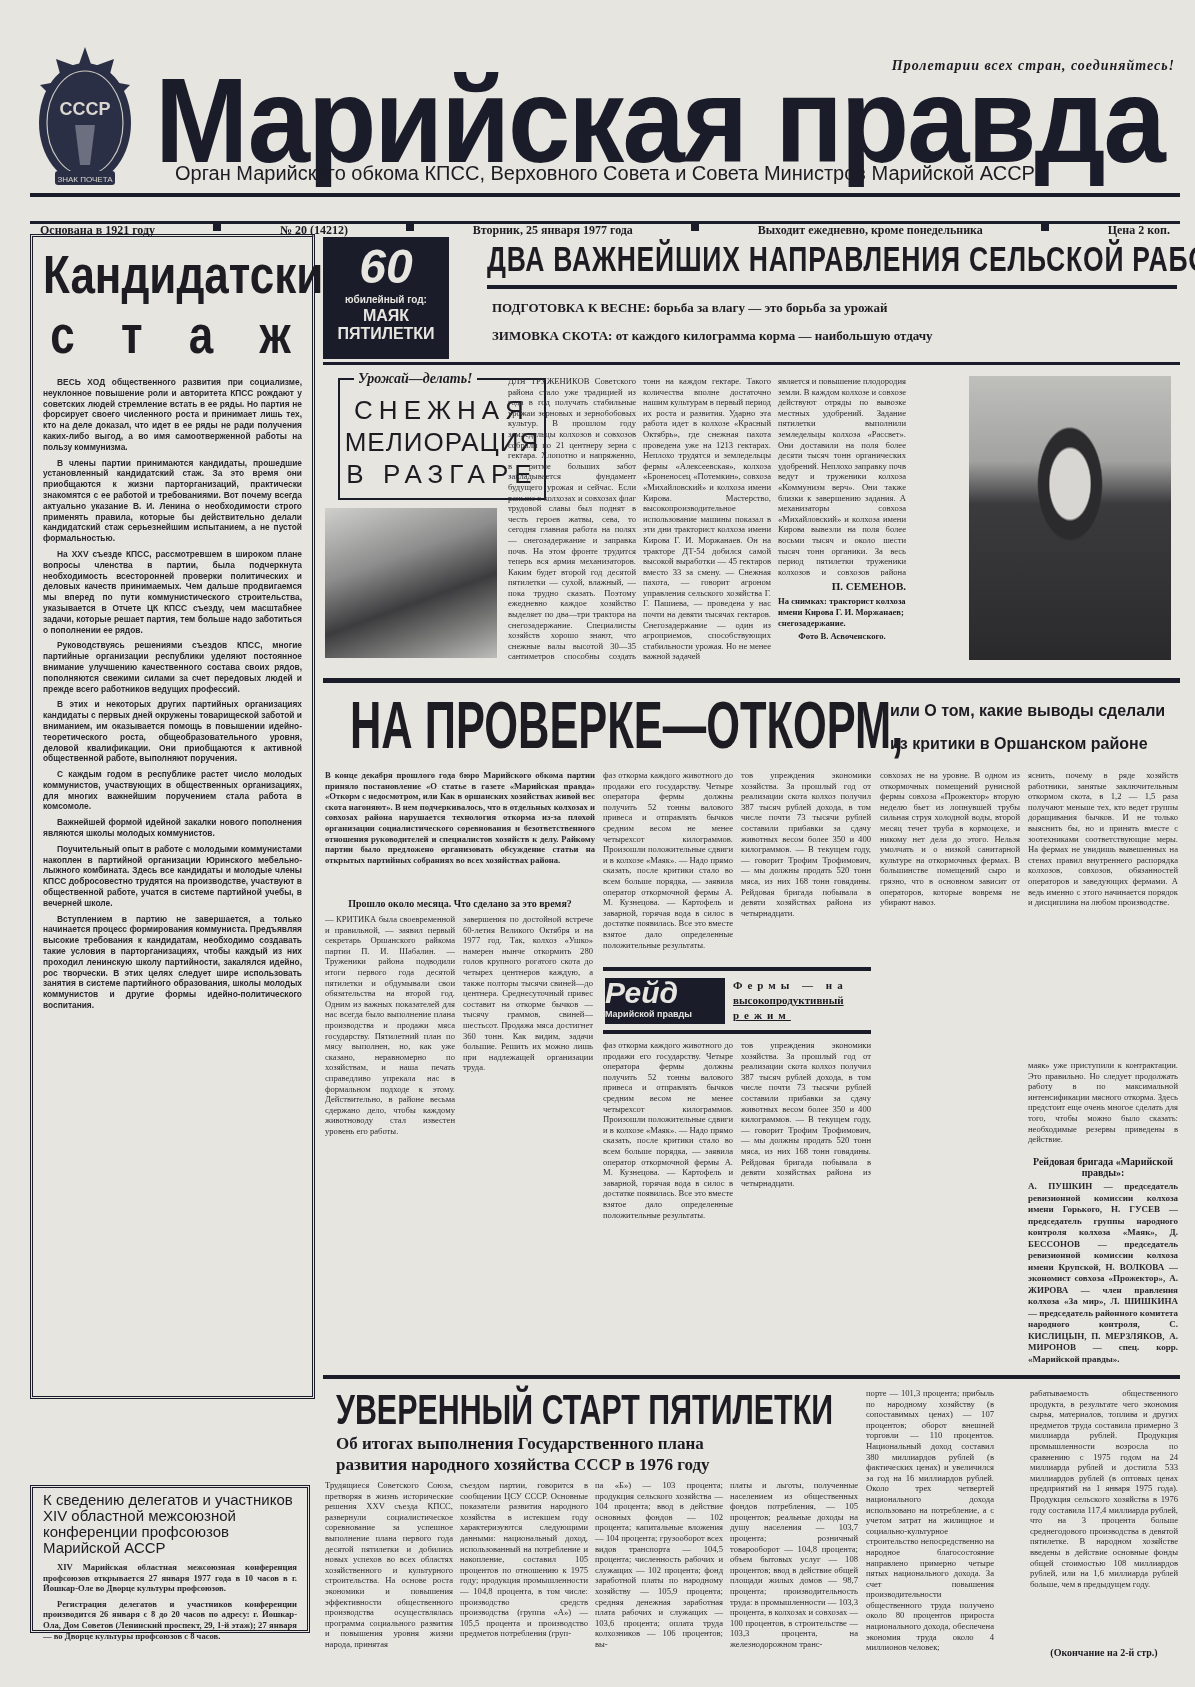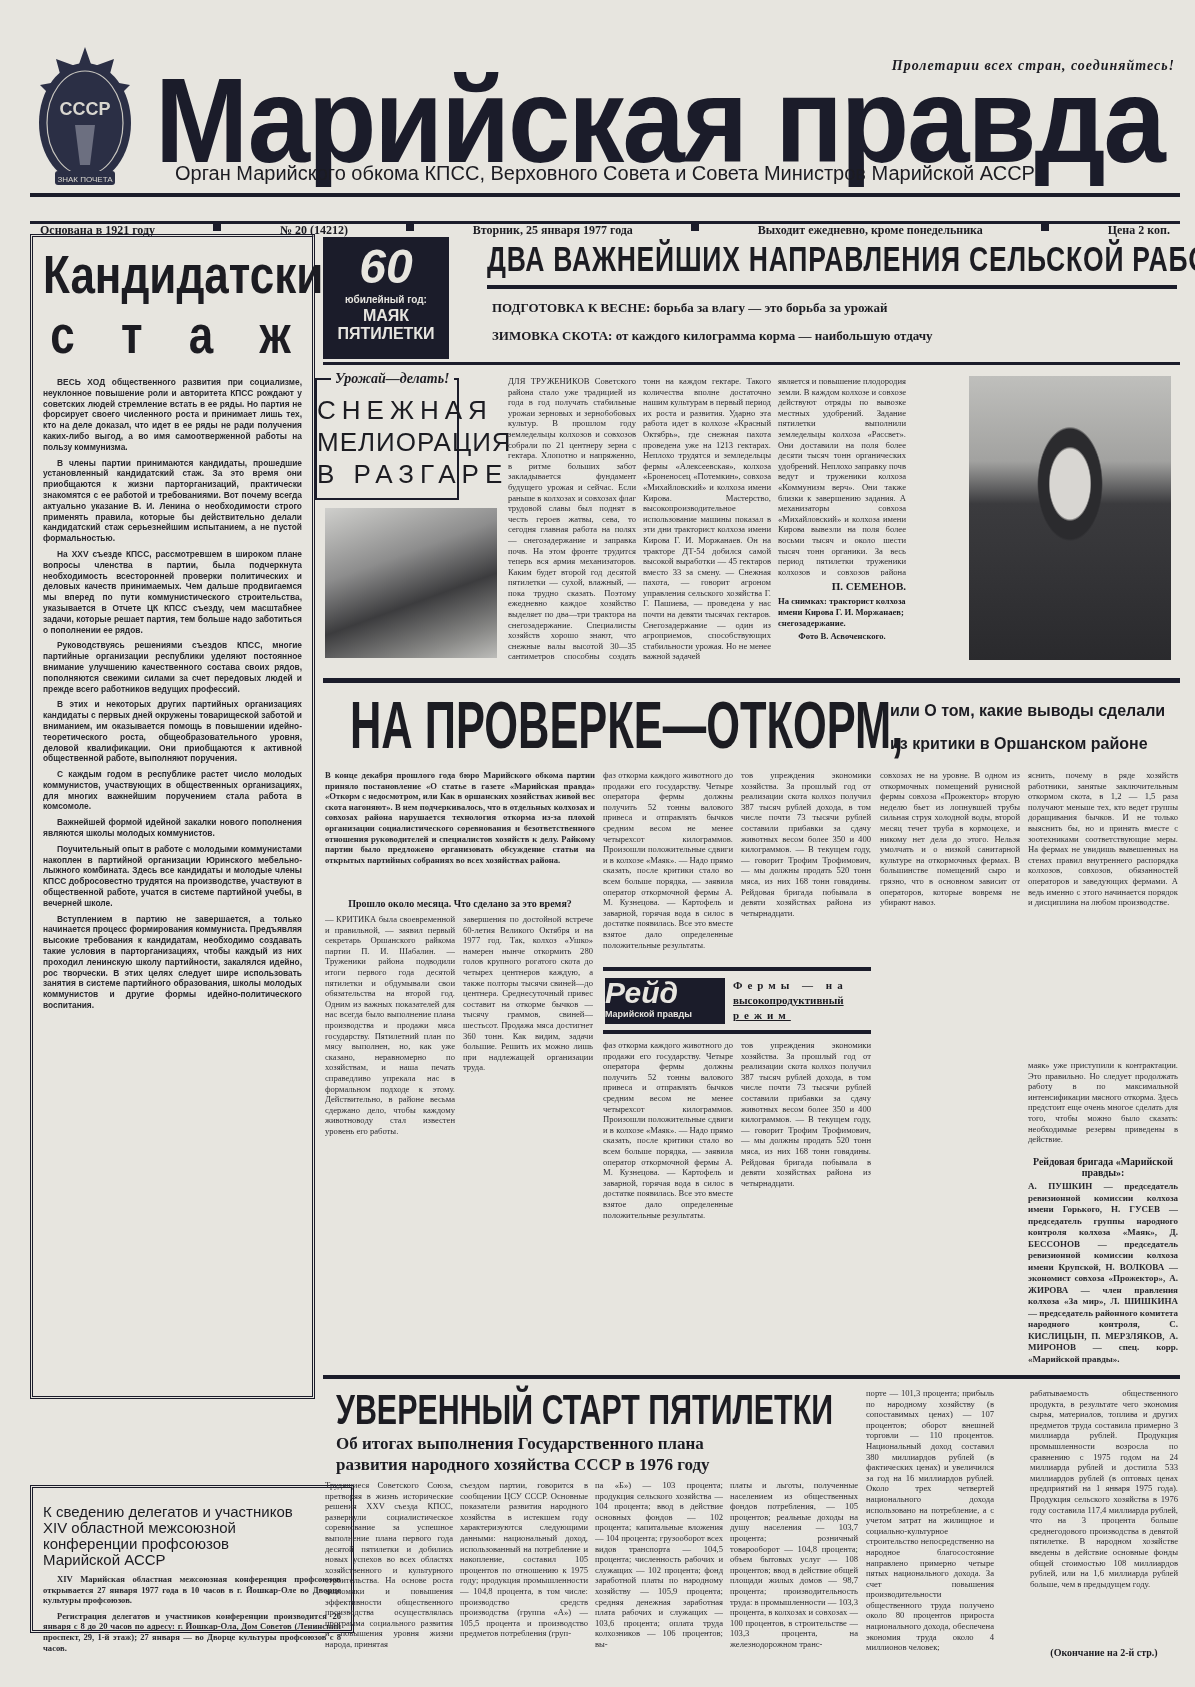--- a/index.html
+++ b/index.html
@@ -64,21 +64,21 @@
     <p>На XXV съезде КПСС, рассмотревшем в широком плане вопросы членства в партии, была подчеркнута необходимость всесторонней проверки политических и деловых качеств принимаемых. Чем дальше продвигаемся мы вперед по пути коммунистического строительства, указывается в Отчете ЦК КПСС съезду, чем масштабнее задачи, которые решает партия, тем больше надо заботиться о пополнении ее рядов.</p>
     <p>Руководствуясь решениями съездов КПСС, многие партийные организации республики уделяют постоянное внимание улучшению качественного состава своих рядов, пополняются свежими силами за счет передовых людей и прежде всего работников ведущих профессий.</p>
     <p>В этих и некоторых других партийных организациях кандидаты с первых дней окружены товарищеской заботой и вниманием, им оказывается помощь в повышении идейно-теоретического роста, общеобразовательного уровня, деловой квалификации. Они приобщаются к активной общественной работе, выполняют поручения.</p>
     <p>С каждым годом в республике растет число молодых коммунистов, участвующих в общественных организациях, для многих важнейшим поручением стала работа в комсомоле.</p>
     <p>Важнейшей формой идейной закалки нового пополнения являются школы молодых коммунистов.</p>
     <p>Поучительный опыт в работе с молодыми коммунистами накоплен в партийной организации Юринского мебельно-лыжного комбината. Здесь все кандидаты и молодые члены КПСС добросовестно трудятся на производстве, участвуют в общественной работе, учатся в системе партийной учебы, в вечерней школе.</p>
     <p>Вступлением в партию не завершается, а только начинается процесс формирования коммуниста. Предъявляя высокие требования к кандидатам, необходимо создавать такие условия в парторганизациях, чтобы каждый из них проходил ленинскую школу партийности, закалялся идейно, рос творчески. В этих целях следует шире использовать занятия в системе партийного образования, школы молодых коммунистов и другие формы идейно-политического воспитания.</p>
   </div>
 </div>
 
-<div class="abs boxframe" style="left:30px;top:1485px;width:324px;height:148px;padding:16px 10px">
+<div class="abs boxframe" style="left:30px;top:1485px;width:280px;height:148px;padding:4px 10px">
   <div style="font-family:'Liberation Sans',sans-serif;font-size:15px;line-height:16px;margin-bottom:6px">
     <div>К сведению делегатов и участников</div>
     <div>XIV областной межсоюзной</div>
     <div>конференции профсоюзов</div>
     <div>Марийской АССР</div>
   </div>
   <div class="text" style="font-weight:bold">
     <p>XIV Марийская областная межсоюзная конференция профсоюзов открывается 27 января 1977 года в 10 часов в г. Йошкар-Оле во Дворце культуры профсоюзов.</p>
     <p>Регистрация делегатов и участников конференции производится 26 января с 8 до 20 часов по адресу: г. Йошкар-Ола, Дом Советов (Ленинский проспект, 29, 1-й этаж); 27 января — во Дворце культуры профсоюзов с 8 часов.</p>
   </div>
@@ -92,21 +92,21 @@
 </div>
 
 <div class="abs head-cond" style="left:487px;top:237px;font-size:34px;line-height:40px;transform:scaleX(0.78) scaleY(1.05);letter-spacing:1px">ДВА ВАЖНЕЙШИХ НАПРАВЛЕНИЯ СЕЛЬСКОЙ РАБОТЫ</div>
 <div class="abs rule" style="left:487px;top:285px;width:690px;height:4px"></div>
 <div class="abs" style="left:492px;top:294px;font-weight:bold;font-size:13px;line-height:28px;white-space:nowrap">
   <div><span>ПОДГОТОВКА К ВЕСНЕ:</span> <span>борьба за влагу — это борьба за урожай</span></div>
   <div><span>ЗИМОВКА СКОТА:</span> <span>от каждого килограмма корма — наибольшую отдачу</span></div>
 </div>
 <div class="abs rule" style="left:323px;top:362px;width:857px;height:3px"></div>
 
-<div class="abs" style="left:315px;top:378px;width:144px;height:122px;border:2px solid #1b1c2a;padding:14px 0 4px">
+<div class="abs" style="left:338px;top:378px;width:208px;height:122px;border:2px solid #1b1c2a;padding:14px 0 4px">
   <div class="abs" style="left:14px;top:-9px;background:#e7e5df;padding:0 4px;font-style:italic;font-weight:bold;font-size:14px">Урожай—делать!</div>
   <div class="head-cond" style="font-size:26px;line-height:32px;letter-spacing:6px;text-align:center;font-weight:normal">СНЕЖНАЯ</div>
   <div class="head-cond" style="font-size:26px;line-height:32px;letter-spacing:1px;text-align:center;font-weight:normal">МЕЛИОРАЦИЯ</div>
   <div class="head-cond" style="font-size:26px;line-height:32px;letter-spacing:6px;text-align:center;font-weight:normal">В РАЗГАРЕ</div>
 </div>
 <div class="abs photo" style="left:325px;top:508px;width:172px;height:150px"></div>
 
 <div class="abs text" style="left:508px;top:376px;width:128px;height:288px;overflow:hidden">ДЛЯ ТРУЖЕНИКОВ Советского района стало уже традицией из года в год получать стабильные урожаи зерновых и зернобобовых культур. В прошлом году земледельцы колхозов и совхозов собрали по 21 центнеру зерна с гектара. Хлопотно и напряженно, в ритме больших забот закладывается фундамент будущего урожая и сейчас. Если раньше в колхозах и совхозах флаг трудовой славы был поднят в честь героев жатвы, сева, то сегодня главная работа на полях — снегозадержание и заправка почв. На этом фронте трудится теперь вся армия механизаторов. Каким будет второй год десятой пятилетки — сухой, влажный, — пока трудно сказать. Поэтому ежедневно каждое хозяйство выделяет по два—три трактора на снегозадержание. Специалисты хозяйств хорошо знают, что снежные валы высотой 30—35 сантиметров способны создать запас влаги 1000—1200</div>
 <div class="abs text" style="left:643px;top:376px;width:128px;height:288px;overflow:hidden">тонн на каждом гектаре. Такого количества вполне достаточно нашим культурам в первый период их роста и развития. Ударно эта работа идет в колхозе «Красный Октябрь», где снежная пахота проведена уже на 1213 гектарах. Неплохо трудятся и земледельцы фермы «Алексеевская», колхоза «Броненосец «Потемкин», совхоза «Михайловский» и колхоза имени Кирова. Мастерство, высокопроизводительное использование машины показал в эти дни тракторист колхоза имени Кирова Г. И. Моржанаев. Он на тракторе ДТ-54 добился самой высокой выработки — 45 гектаров вместо 33 за смену. — Снежная пахота, — говорит агроном управления сельского хозяйства Г. Г. Пашиева, — проведена у нас почти на девяти тысячах гектаров. Снегозадержание — один из агроприемов, способствующих стабильности урожая. Но не менее важной задачей</div>
 <div class="abs" style="left:778px;top:376px;width:128px;height:290px">

